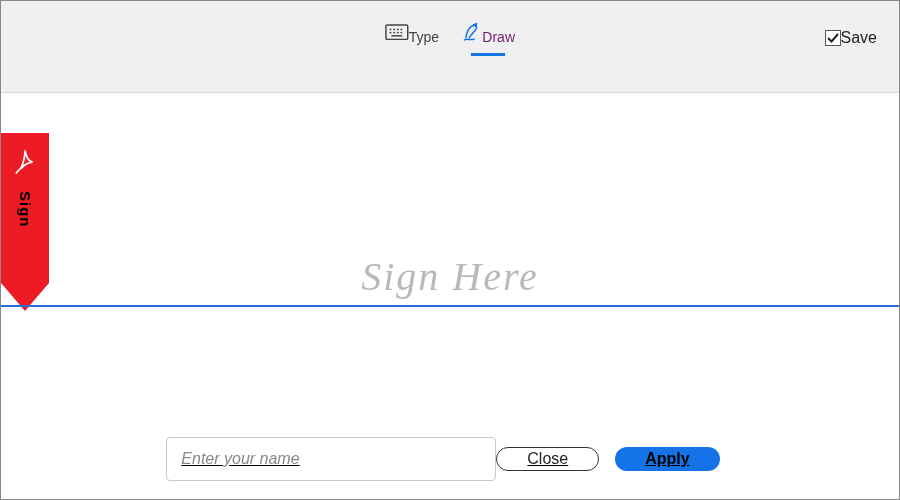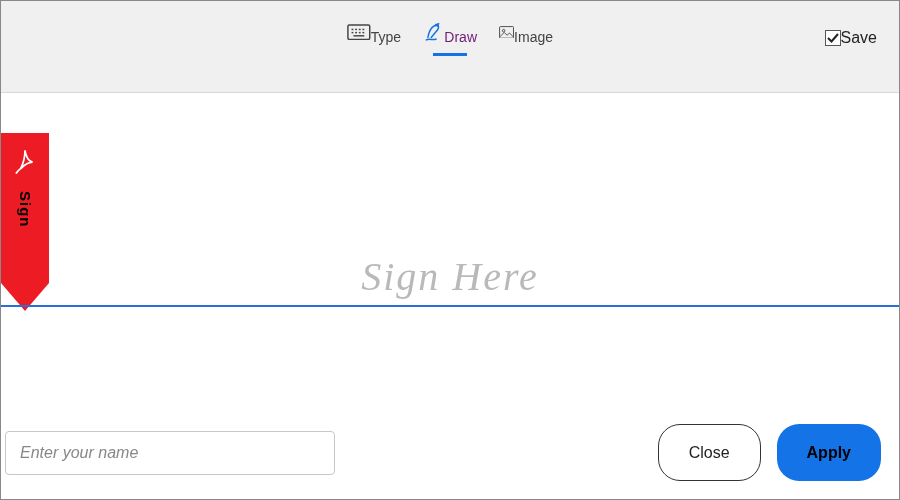--- a/index.html
+++ b/index.html
@@ -142,21 +142,22 @@
       white-space: nowrap;
     }
     .footer {
       position: absolute;
       left: 0;
       right: 0;
       bottom: 18px;
       padding: 0 18px 0 4px;
       display: flex;
       align-items: center;
-      justify-content: space-between;
+      justify-content: center;
+      text-decoration: underline;
     }
     .name-input {
       width: 330px;
       height: 44px;
       border: 1px solid #c8c8c8;
       border-radius: 4px;
       padding: 0 14px;
       font-size: 16px;
       font-style: italic;
       color: #888;
@@ -164,21 +165,21 @@
     }
     .name-input::placeholder {
       color: #888;
       font-style: italic;
     }
     .buttons {
       display: flex;
       gap: 16px;
     }
     .btn {
-      height: 57px;
+      height: 24px;
       padding: 0 30px;
       border-radius: 22px;
       font-size: 16px;
       font-weight: 500;
       cursor: pointer;
       border: none;
       display: flex;
       align-items: center;
       justify-content: center;
     }
@@ -221,30 +222,20 @@
       <span class="tab-icon">
         <svg viewBox="0 0 26 26" fill="none" stroke="currentColor" stroke-width="1.8">
           <path d="M6 20 C 8 8, 14 4, 18 6 C 20 7, 19 10, 15 14 L 10 20" stroke-linecap="round"></path>
           <path d="M14 4 L 20 2 L 19 8" fill="currentColor" stroke="none"></path>
           <path d="M4 23 C 8 21, 12 24, 16 22" stroke-linecap="round"></path>
         </svg>
       </span>
       <span class="tab-label">Draw</span>
     </div>
 
-    <div class="tab">
-      <span class="tab-icon">
-        <svg viewBox="0 0 26 22" fill="none" stroke="currentColor" stroke-width="1.6">
-          <rect x="1" y="1" width="24" height="20" rx="1.5"></rect>
-          <circle cx="8" cy="8" r="2.2"></circle>
-          <path d="M2 18 L 9 11 L 14 16 L 18 12 L 24 18"></path>
-        </svg>
-      </span>
-      <span class="tab-label">Image</span>
-    </div>
 
 
   </div>
 
   <div class="save-area">
     <span class="checkbox">
       <svg viewBox="0 0 12 12">
           <path d="M1 6 L 4.5 9.5 L 11 2" fill="none" stroke="#222" stroke-width="2"></path>
         </svg>
     </span>

